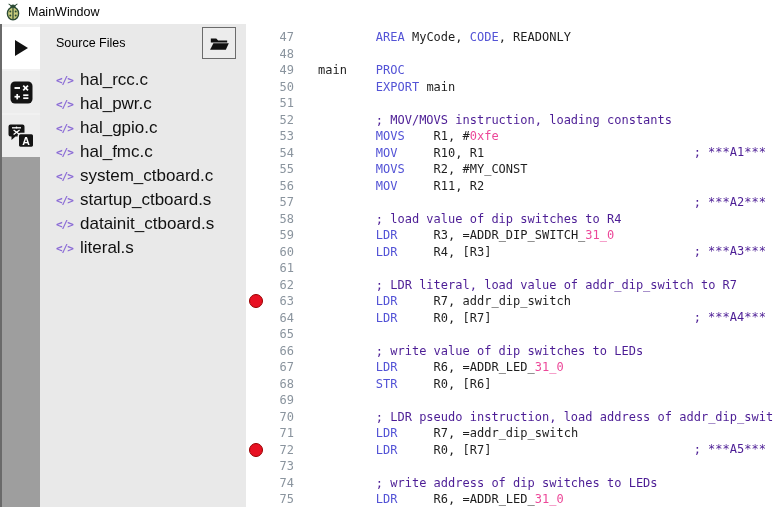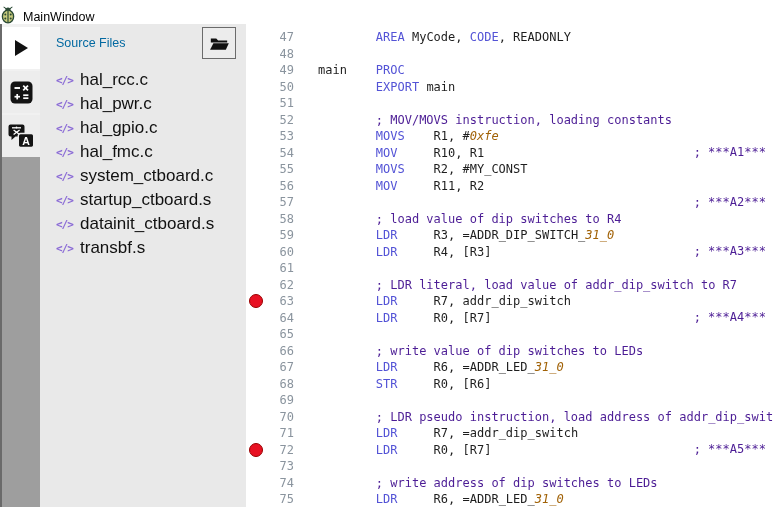--- a/index.html
+++ b/index.html
@@ -6,54 +6,54 @@
   html,body { margin:0; padding:0; }
   body {
     width:773px; height:507px; overflow:hidden;
     background:#ffffff;
     font-family:"Liberation Sans", sans-serif;
     color:#1a1a1a;
   }
   .app { position:relative; width:773px; height:507px; }
 
   
-  .titlebar { height:24px; display:flex; align-items:flex-end; background:#ffffff; padding-left:0; }
+  .titlebar { height:24px; display:flex; align-items:center; background:#ffffff; padding-left:5px; }
   .titlebar .app-icon { width:16px; height:18px; margin-right:7px; flex:none; }
   .titlebar .title { font-size:12.5px; color:#000; }
 
   
   .main { display:flex; height:483px; }
 
   
   .rail { width:40px; flex:none; background:#9e9e9e; border-left:2px solid #6a6a6a; }
   .rail-top { background:#f1f1f1; padding-top:3px; }
   .tile { width:38px; height:42px; margin-bottom:2px; display:flex; align-items:center; justify-content:center; background:#ededed; cursor:pointer; }
   .tile.active { background:#ffffff; }
 
   
   .sidebar { width:206px; flex:none; background:#e9e9e9; position:relative; }
-  .sb-header { position:relative; height:34px; padding:12px 0 0 16px; font-size:12.5px; color:#0369a1; }
+  .sb-header { position:relative; height:34px; padding:12px 0 0 16px; font-size:12.5px; color:#000000; }
   .folder-btn { position:absolute; top:3px; right:10px; width:34px; height:32px;
     background:#ececec; border:1px solid #6b6b6b; display:flex; align-items:center; justify-content:center; padding:0; cursor:pointer; }
   .files { margin-top:10px; }
   .file-item { height:24px; display:flex; align-items:center; padding-left:16px; cursor:pointer; }
   .file-icon { width:24px; flex:none; color:#8a6ad6; font-family:"DejaVu Sans Mono", monospace; font-size:11px; font-weight:bold; letter-spacing:-1px; }
   .file-label { font-size:17px; color:#111; }
 
   
   .editor { flex:1; background:#ffffff; padding-top:5px; overflow:hidden;
     font-family:"DejaVu Sans Mono", monospace; font-size:12px; line-height:16.5px; white-space:pre; }
   .row { height:16.5px; display:flex; position:relative; }
   .gutter { width:54px; flex:none; position:relative; text-align:right; padding-right:6px; color:#8a949e; }
   .bp-dot { position:absolute; left:3px; top:1px; width:14px; height:14px; border-radius:50%;
     background:#e81123; border:1px solid #9a0000; }
   .codetext { position:relative; flex:1; padding-left:18px; }
   .pl  { color:#1e1e1e; }
   .kw  { color:#5353d6; }
-  .num { color:#a16207;font-style:italic; }
+  .num { color:#ec4899; }
   .com { color:#4c1d95; }
   .trail { position:absolute; top:16px; left:calc(18px + 52ch); }
 </style>
 </head>
 <body>
 
 <div class="app">
 
   <div class="titlebar">
     <svg class="app-icon" viewBox="0 0 16 18">
@@ -139,21 +139,21 @@
           <div class="file-item">
             <span class="file-icon">&lt;/&gt;</span>
             <span class="file-label">startup_ctboard.s</span>
           </div>
           <div class="file-item">
             <span class="file-icon">&lt;/&gt;</span>
             <span class="file-label">datainit_ctboard.s</span>
           </div>
           <div class="file-item">
             <span class="file-icon">&lt;/&gt;</span>
-            <span class="file-label">transbf.s</span>
+            <span class="file-label">literal.s</span>
           </div>
         </div>
     </div>
 
     <div class="editor"><div class="row"><div class="gutter"><span>47</span></div><div class="codetext"><span class="pl">        </span><span class="kw">AREA</span><span class="pl"> MyCode, </span><span class="kw">CODE</span><span class="pl">, READONLY</span></div></div><div class="row"><div class="gutter"><span>48</span></div><div class="codetext"></div></div><div class="row"><div class="gutter"><span>49</span></div><div class="codetext"><span class="pl">main    </span><span class="kw">PROC</span></div></div><div class="row"><div class="gutter"><span>50</span></div><div class="codetext"><span class="pl">        </span><span class="kw">EXPORT</span><span class="pl"> main</span></div></div><div class="row"><div class="gutter"><span>51</span></div><div class="codetext"></div></div><div class="row"><div class="gutter"><span>52</span></div><div class="codetext"><span class="pl">        </span><span class="com">; MOV/MOVS instruction, loading constants</span></div></div><div class="row"><div class="gutter"><span>53</span></div><div class="codetext"><span class="pl">        </span><span class="kw">MOVS</span><span class="pl">    R1, #</span><span class="num">0xfe</span><span class="com trail">; ***A1***</span></div></div><div class="row"><div class="gutter"><span>54</span></div><div class="codetext"><span class="pl">        </span><span class="kw">MOV</span><span class="pl">     R10, R1</span></div></div><div class="row"><div class="gutter"><span>55</span></div><div class="codetext"><span class="pl">        </span><span class="kw">MOVS</span><span class="pl">    R2, #MY_CONST</span></div></div><div class="row"><div class="gutter"><span>56</span></div><div class="codetext"><span class="pl">        </span><span class="kw">MOV</span><span class="pl">     R11, R2</span><span class="com trail">; ***A2***</span></div></div><div class="row"><div class="gutter"><span>57</span></div><div class="codetext"></div></div><div class="row"><div class="gutter"><span>58</span></div><div class="codetext"><span class="pl">        </span><span class="com">; load value of dip switches to R4</span></div></div><div class="row"><div class="gutter"><span>59</span></div><div class="codetext"><span class="pl">        </span><span class="kw">LDR</span><span class="pl">     R3, =ADDR_DIP_SWITCH_</span><span class="num">31_0</span><span class="com trail">; ***A3***</span></div></div><div class="row"><div class="gutter"><span>60</span></div><div class="codetext"><span class="pl">        </span><span class="kw">LDR</span><span class="pl">     R4, [R3]</span></div></div><div class="row"><div class="gutter"><span>61</span></div><div class="codetext"></div></div><div class="row"><div class="gutter"><span>62</span></div><div class="codetext"><span class="pl">        </span><span class="com">; LDR literal, load value of addr_dip_switch to R7</span></div></div><div class="row"><div class="gutter"><div class="bp-dot"></div><span>63</span></div><div class="codetext"><span class="pl">        </span><span class="kw">LDR</span><span class="pl">     R7, addr_dip_switch</span><span class="com trail">; ***A4***</span></div></div><div class="row"><div class="gutter"><span>64</span></div><div class="codetext"><span class="pl">        </span><span class="kw">LDR</span><span class="pl">     R0, [R7]</span></div></div><div class="row"><div class="gutter"><span>65</span></div><div class="codetext"></div></div><div class="row"><div class="gutter"><span>66</span></div><div class="codetext"><span class="pl">        </span><span class="com">; write value of dip switches to LEDs</span></div></div><div class="row"><div class="gutter"><span>67</span></div><div class="codetext"><span class="pl">        </span><span class="kw">LDR</span><span class="pl">     R6, =ADDR_LED_</span><span class="num">31_0</span></div></div><div class="row"><div class="gutter"><span>68</span></div><div class="codetext"><span class="pl">        </span><span class="kw">STR</span><span class="pl">     R0, [R6]</span></div></div><div class="row"><div class="gutter"><span>69</span></div><div class="codetext"></div></div><div class="row"><div class="gutter"><span>70</span></div><div class="codetext"><span class="pl">        </span><span class="com">; LDR pseudo instruction, load address of addr_dip_switch</span></div></div><div class="row"><div class="gutter"><span>71</span></div><div class="codetext"><span class="pl">        </span><span class="kw">LDR</span><span class="pl">     R7, =addr_dip_switch</span><span class="com trail">; ***A5***</span></div></div><div class="row"><div class="gutter"><div class="bp-dot"></div><span>72</span></div><div class="codetext"><span class="pl">        </span><span class="kw">LDR</span><span class="pl">     R0, [R7]</span></div></div><div class="row"><div class="gutter"><span>73</span></div><div class="codetext"></div></div><div class="row"><div class="gutter"><span>74</span></div><div class="codetext"><span class="pl">        </span><span class="com">; write address of dip switches to LEDs</span></div></div><div class="row"><div class="gutter"><span>75</span></div><div class="codetext"><span class="pl">        </span><span class="kw">LDR</span><span class="pl">     R6, =ADDR_LED_</span><span class="num">31_0</span></div></div></div>
 
   </div>
 </div>
 
 </body></html>

